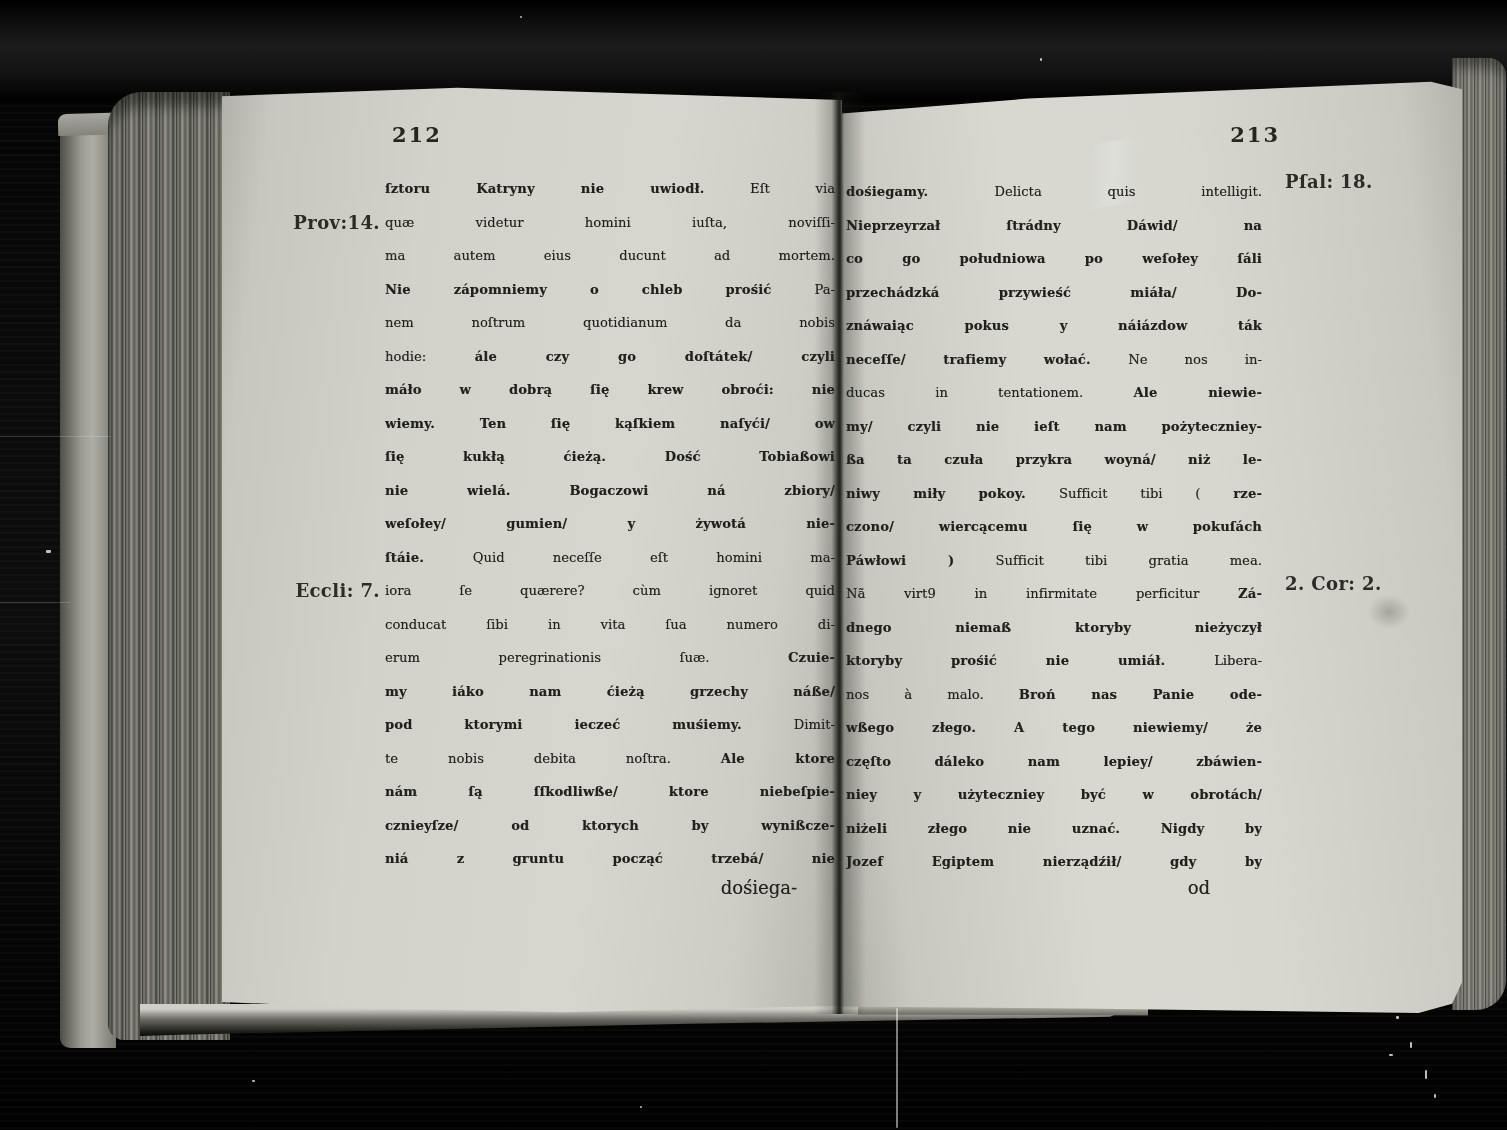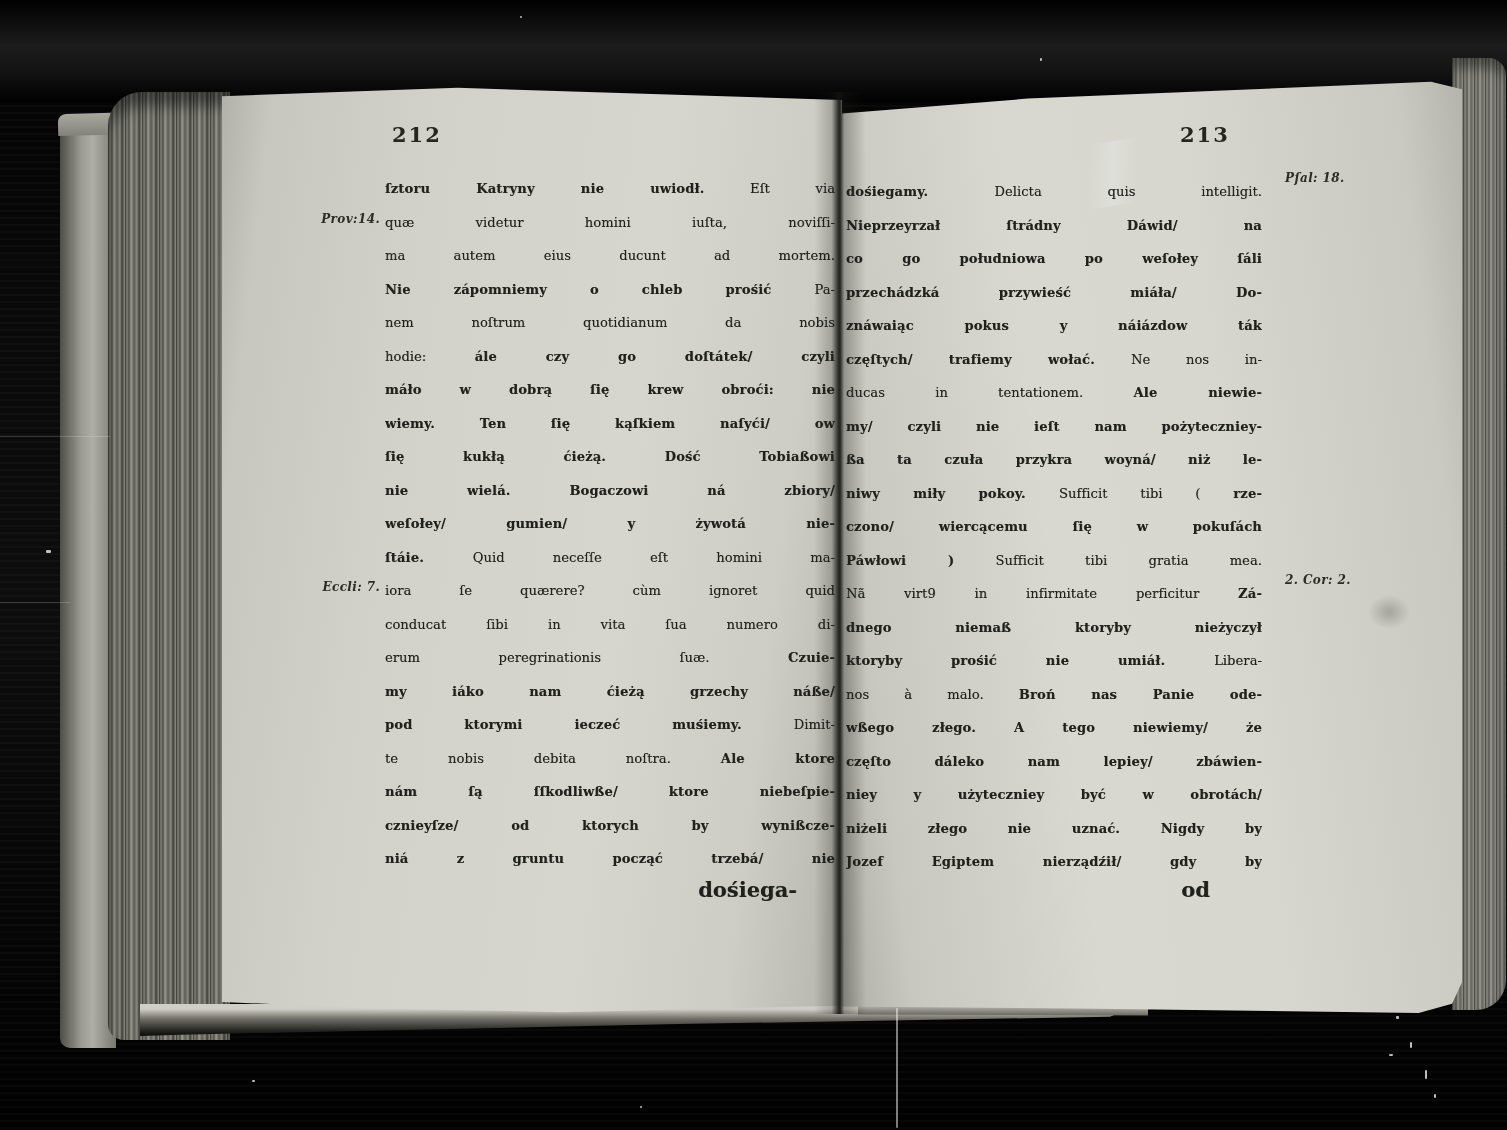--- a/index.html
+++ b/index.html
@@ -54,37 +54,37 @@
   
   #crease{position:absolute;left:980px;top:142px;width:260px;height:64px;opacity:.5;
     background:linear-gradient(102deg,rgba(255,255,255,0) 42%,rgba(255,255,255,.38) 51%,rgba(255,255,255,0) 60%);
     transform:rotate(-9deg);}
   #smudge{position:absolute;left:1368px;top:595px;width:42px;height:34px;border-radius:50%;
     background:radial-gradient(closest-side,rgba(90,90,82,.35),rgba(90,90,82,0));}
 
   
   .pagenum{position:absolute;font-size:21px;font-weight:700;color:#26261f;letter-spacing:2px;}
   #pn-left{left:392px;top:122px;}
-  #pn-right{left:1180px;top:122px;width:100px;}
+  #pn-right{left:1180px;top:122px;width:100px;text-align:right;}
   .tblock{position:absolute;}
   #lines-left{left:385px;top:172px;width:450px;}
   #lines-right{left:846px;top:175px;width:416px;}
   .tline{height:33.5px;line-height:33.5px;font-size:13px;color:#21211c;
     text-align:justify;text-align-last:justify;overflow:hidden;
     text-shadow:.4px .4px .6px rgba(30,30,25,.38);}
   .bl{font-weight:700;letter-spacing:.2px;}
   .lat{font-weight:400;letter-spacing:.1px;}
-  .catchword{position:absolute;font-size:21px;font-weight:700;color:#21211c;box-sizing:border-box;
+  .catchword{position:absolute;font-size:18px;font-weight:400;color:#21211c;box-sizing:border-box;
     text-shadow:.4px .4px .6px rgba(30,30,25,.38);}
   #cw-left{left:385px;top:877px;width:450px;text-align:right;padding-right:38px;}
   #cw-right{left:846px;top:877px;width:416px;text-align:right;padding-right:52px;}
   .notecol{position:absolute;top:0;height:1130px;}
   #notes-left{left:252px;width:128px;}
   #notes-right{left:1285px;width:130px;}
-  .mnote{position:absolute;left:0;right:0;font-style:italic;font-weight:600;font-size:12px;
+  .mnote{position:absolute;left:0;right:0;font-weight:600;font-size:18px;
     color:#2c2c26;letter-spacing:.4px;white-space:nowrap;}
   #notes-left .mnote{text-align:right;}
   #notes-right .mnote{text-align:left;}
 
   
   .speck{position:absolute;background:rgba(252,252,250,.75);border-radius:1px;}
   .scratch{position:absolute;background:rgba(255,255,255,.18);}
 </style>
 </head>
 <body>
@@ -140,21 +140,21 @@
       <div class="tline"><span class="bl">nám ſą ſſkodliwße/ ktore niebeſpie-</span></div>
       <div class="tline"><span class="bl">cznieyſze/ od ktorych by wynißcze-</span></div>
       <div class="tline"><span class="bl">niá z gruntu począć trzebá/ nie</span></div>
     </div>
   <div id="lines-right" class="tblock">
       <div class="tline"><span class="bl">dośiegamy. </span><span class="lat">Delicta quis intelligit.</span></div>
       <div class="tline"><span class="bl">Nieprzeyrzał ſtrádny Dáwid/ na</span></div>
       <div class="tline"><span class="bl">co go południowa po weſołey ſáli</span></div>
       <div class="tline"><span class="bl">przechádzká przywieść miáła/ Do-</span></div>
       <div class="tline"><span class="bl">znáwaiąc pokus y náiázdow ták</span></div>
-      <div class="tline"><span class="bl">częſtych/ trafiemy wołać. </span><span class="lat">Ne nos in-</span></div>
+      <div class="tline"><span class="bl">neceſſe/ trafiemy wołać. </span><span class="lat">Ne nos in-</span></div>
       <div class="tline"><span class="lat">ducas in tentationem. </span><span class="bl">Ale niewie-</span></div>
       <div class="tline"><span class="bl">my/ czyli nie ieſt nam pożyteczniey-</span></div>
       <div class="tline"><span class="bl">ßa ta czuła przykra woyná/ niż le-</span></div>
       <div class="tline"><span class="bl">niwy miły pokoy. </span><span class="lat">Sufficit tibi ( </span><span class="bl">rze-</span></div>
       <div class="tline"><span class="bl">czono/ wiercącemu ſię w pokuſách</span></div>
       <div class="tline"><span class="bl">Páwłowi )</span><span class="lat"> Sufficit tibi gratia mea.</span></div>
       <div class="tline"><span class="lat">Nã virt9 in infirmitate perficitur </span><span class="bl">Zá-</span></div>
       <div class="tline"><span class="bl">dnego niemaß ktoryby nieżyczył</span></div>
       <div class="tline"><span class="bl">ktoryby prośić nie umiáł. </span><span class="lat">Libera-</span></div>
       <div class="tline"><span class="lat">nos à malo. </span><span class="bl">Broń nas Panie ode-</span></div>

